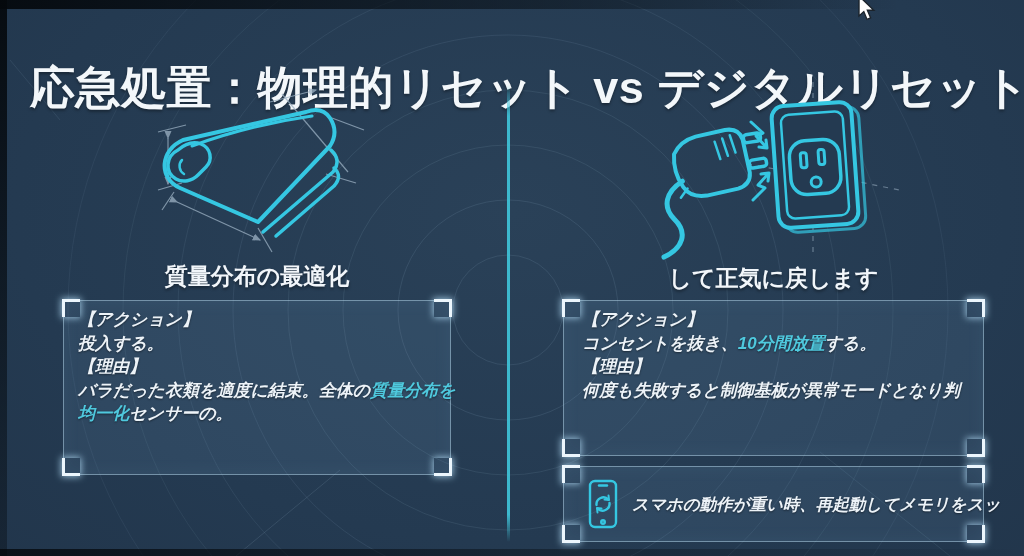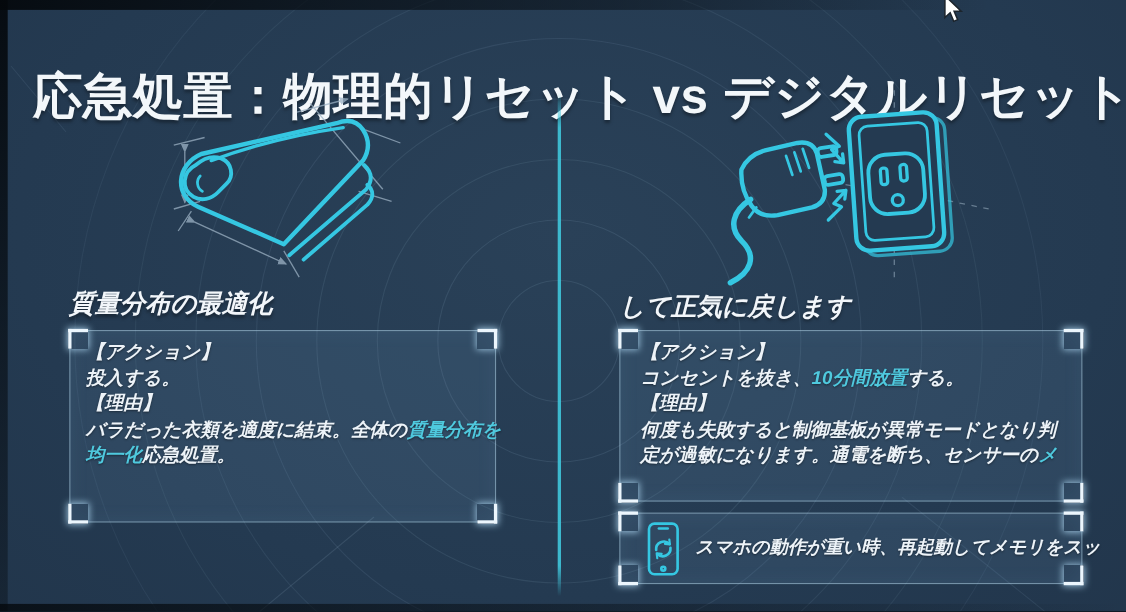--- a/index.html
+++ b/index.html
@@ -28,35 +28,35 @@
   }
   
   #divider{
     left:507px;top:84px;width:3px;height:458px;border-radius:2px;
     background:linear-gradient(to bottom, rgba(63,198,219,0) 0%, var(--divider,#3fc6db) 7%,
       var(--divider,#3fc6db) 94%, rgba(63,198,219,0) 100%);
     opacity:.9;
   }
   
   .col-heading{
-    font-size:23px;font-weight:800;color:#f2f6fa;
-    text-shadow:0 2px 3px rgba(0,0,0,.4);white-space:nowrap;font-style:italic;
+    font-size:23px;font-weight:800;color:#f2f6fa;text-align:center;
+    text-shadow:0 2px 3px rgba(0,0,0,.4);white-space:nowrap;
   }
   #left-heading{left:63px;top:261px;width:388px;}
   #right-heading{left:563px;top:263px;width:421px;}
   
   .info-box{
     border:1px solid rgba(185,220,240,.5);
     background:rgba(125,170,205,.13);
     box-shadow:inset 0 0 18px rgba(140,190,230,.08);
     box-sizing:border-box;
   }
   #left-box{left:63px;top:300px;width:388px;height:175px;padding:7px 14px;}
   #right-box{left:563px;top:300px;width:421px;height:156px;padding:7px 18px;}
-  #note-box{left:563px;top:466px;width:421px;height:65px;display:flex;align-items:center;}
+  #note-box{left:563px;top:466px;width:421px;height:76px;display:flex;align-items:center;}
   .corner{position:absolute;width:15px;height:15px;
     box-shadow:0 0 7px 1px rgba(185,228,255,.75);}
   .corner.tl{left:-2px;top:-2px;border-left:3px solid #ecf6fd;border-top:3px solid #ecf6fd;}
   .corner.tr{right:-2px;top:-2px;border-right:3px solid #ecf6fd;border-top:3px solid #ecf6fd;}
   .corner.bl{left:-2px;bottom:-2px;border-left:3px solid #ecf6fd;border-bottom:3px solid #ecf6fd;}
   .corner.br{right:-2px;bottom:-2px;border-right:3px solid #ecf6fd;border-bottom:3px solid #ecf6fd;}
   .tline{font-size:17px;font-weight:700;line-height:23.5px;color:#edf3f8;
     white-space:nowrap;text-shadow:0 1px 2px rgba(0,0,0,.45);font-style:italic;}
   .tline .accent{color:var(--accent,#4fc9de);}
   #note-text .tline{font-size:16.5px;line-height:23px;}
@@ -171,35 +171,34 @@
   <div id="left-box" class="abs info-box">
     <span class="corner tl"></span>
     <span class="corner tr"></span>
     <span class="corner bl"></span>
     <span class="corner br"></span>
     <div>
         <div class="tline"><span>【アクション】</span></div>
         <div class="tline"><span>投入する。</span></div>
         <div class="tline"><span>【理由】</span></div>
         <div class="tline"><span>バラだった衣類を適度に結束。全体の</span><span class="accent">質量分布を</span></div>
-        <div class="tline"><span class="accent">均一化</span><span>応急処置。</span></div>
+        <div class="tline"><span class="accent">均一化</span><span>センサーの。</span></div>
       </div>
   </div>
 
   <div id="right-box" class="abs info-box">
     <span class="corner tl"></span>
     <span class="corner tr"></span>
     <span class="corner bl"></span>
     <span class="corner br"></span>
     <div>
         <div class="tline"><span>【アクション】</span></div>
         <div class="tline"><span>コンセントを抜き、</span><span class="accent">10分間放置</span><span>する。</span></div>
         <div class="tline"><span>【理由】</span></div>
         <div class="tline"><span>何度も失敗すると制御基板が異常モードとなり判</span></div>
-        <div class="tline"><span>定が過敏になります。通電を断ち、センサーの</span><span class="accent">メ</span></div>
       </div>
   </div>
 
   <div id="note-box" class="abs info-box">
     <span class="corner tl"></span>
     <span class="corner tr"></span>
     <span class="corner bl"></span>
     <span class="corner br"></span>
     <svg id="note-icon" width="30" height="50" viewBox="0 0 30 50">
       <g class="cyan-stroke" fill="none" stroke-width="2.4" stroke-linecap="round" stroke-linejoin="round">

